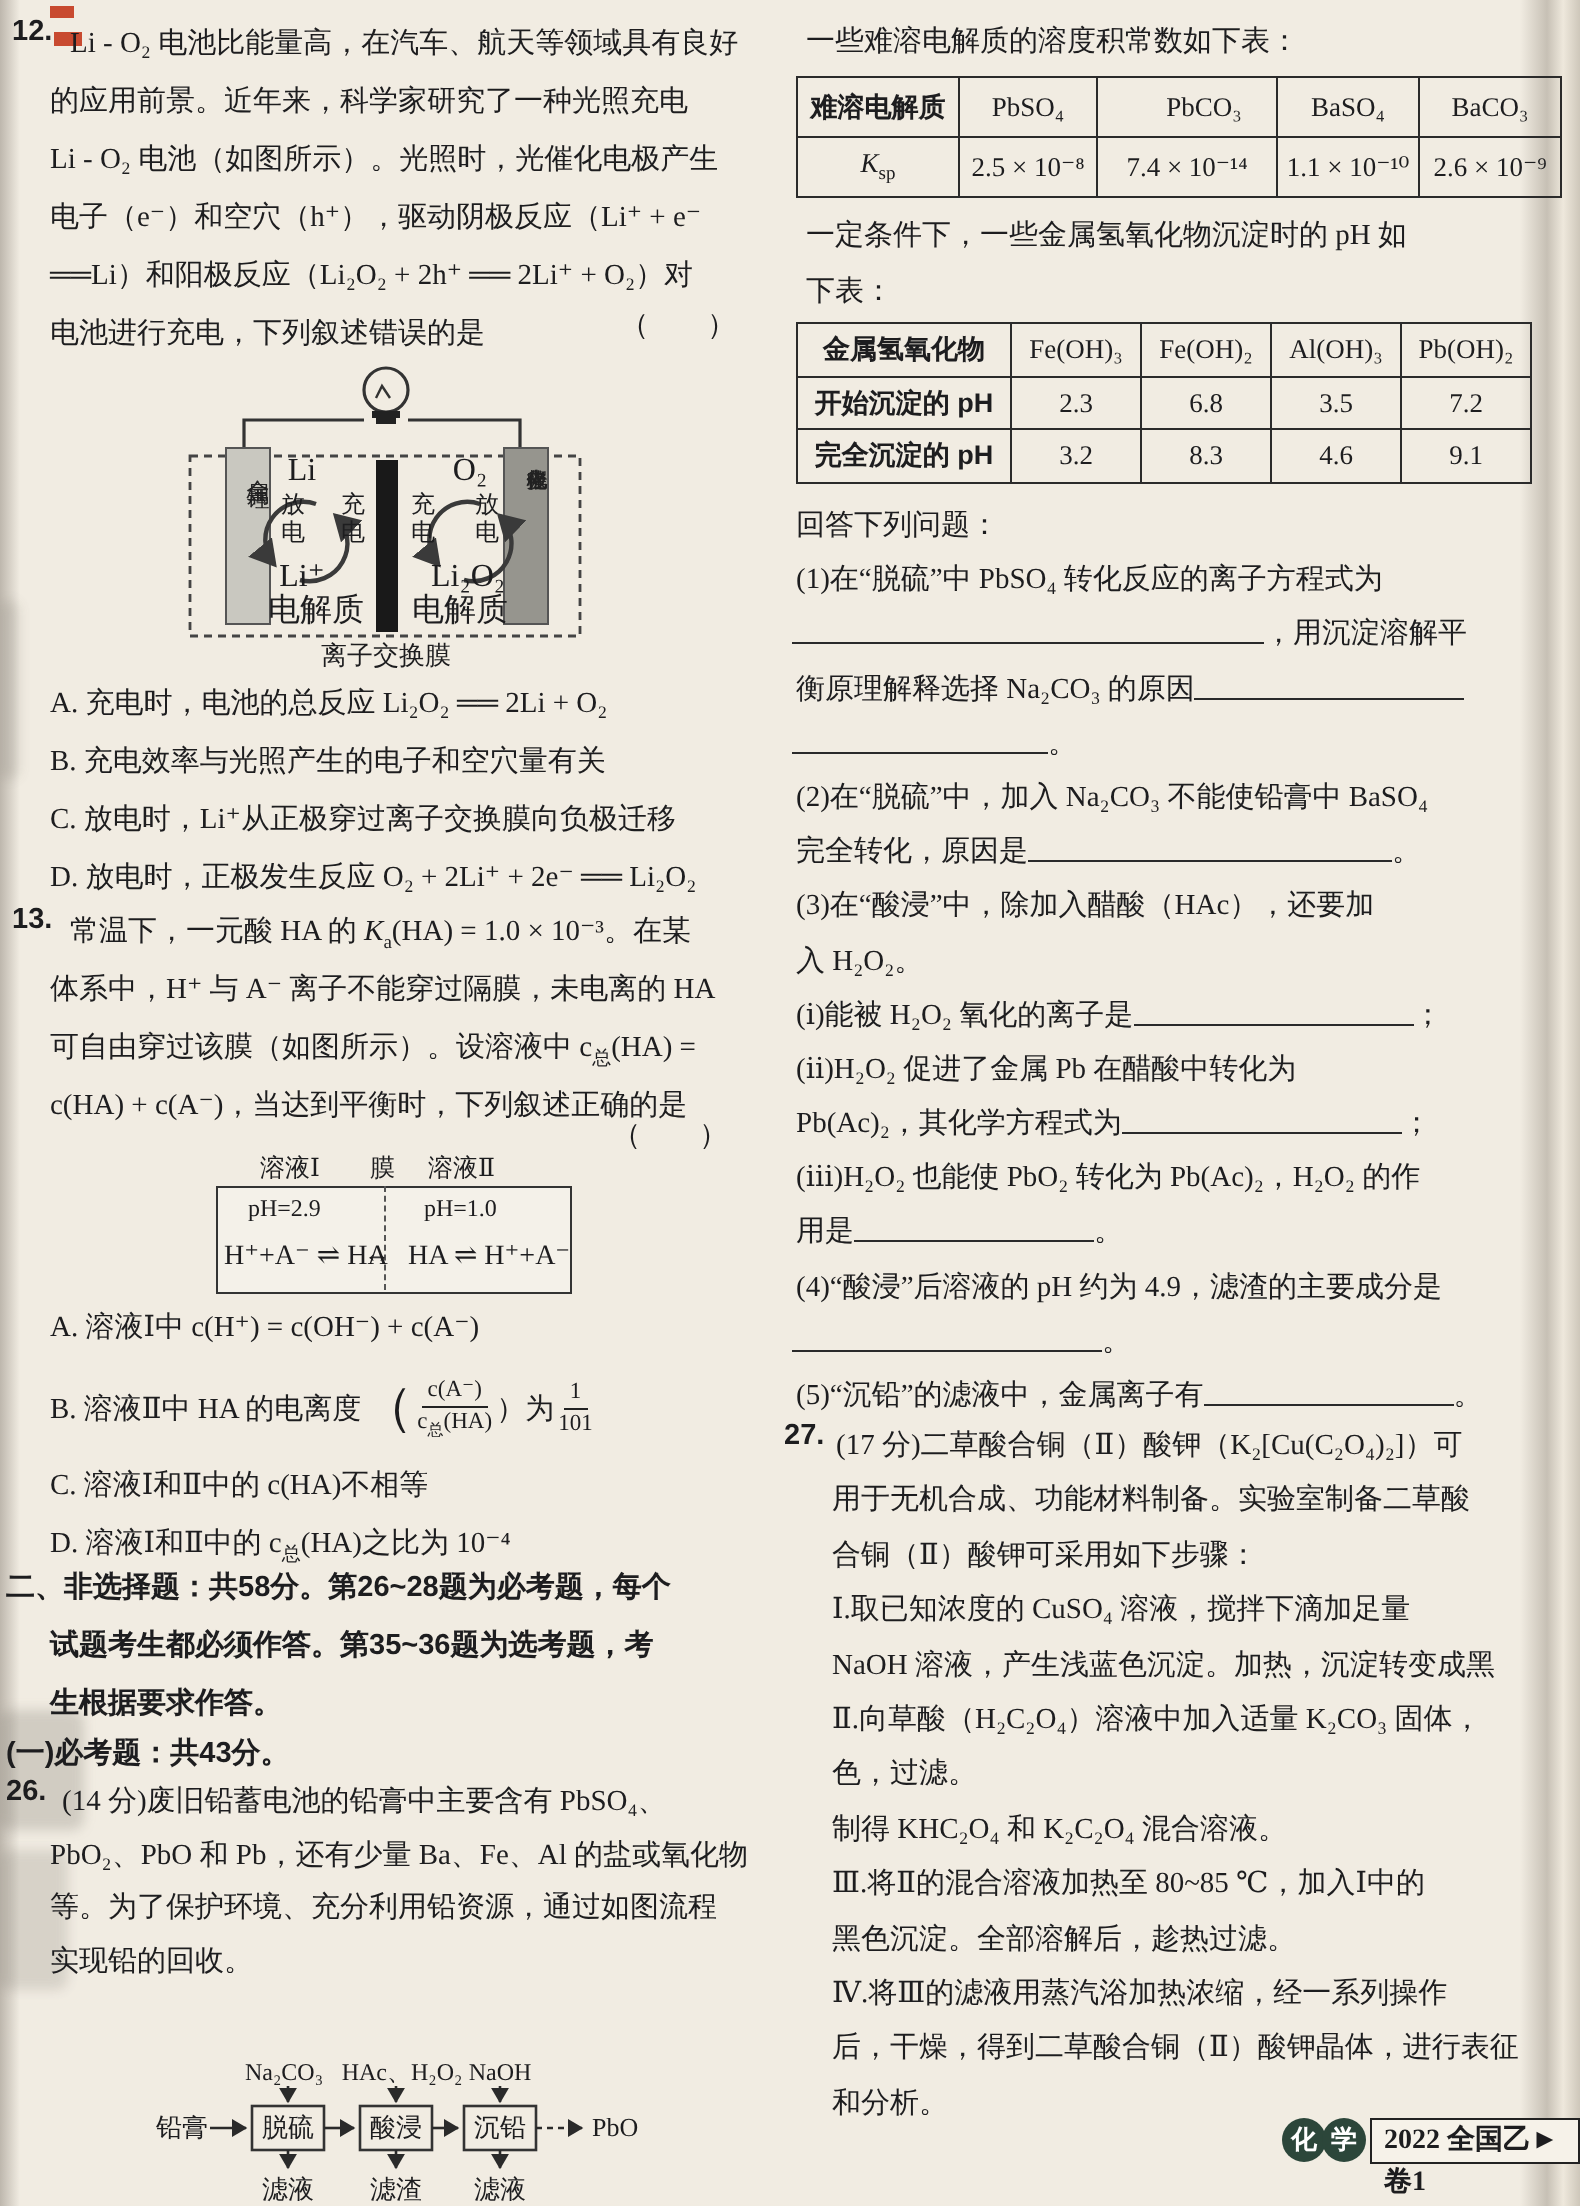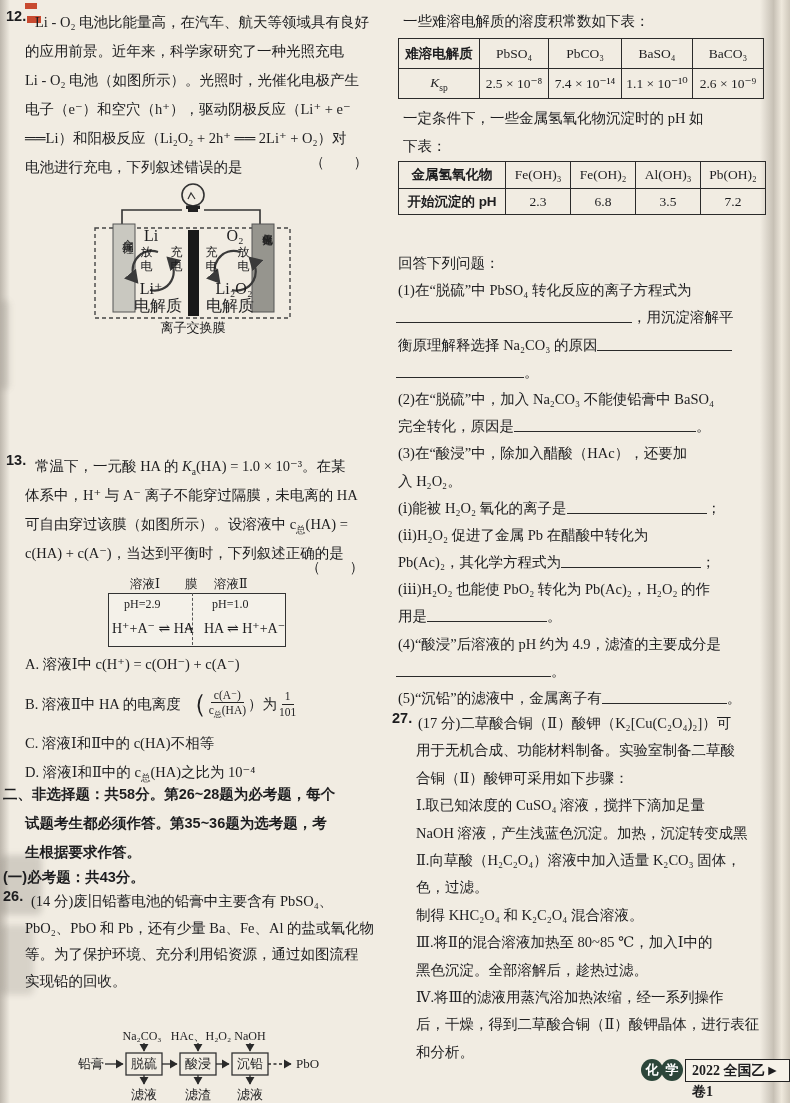--- a/index.html
+++ b/index.html
@@ -123,20 +123,26 @@
     <span class="stack" style="left:161px;top:66px;">充电</span>
     <span class="dlabel" style="left:206px;top:49px;width:42px;">O₂</span>
     <span class="dlabel" style="left:199px;top:102px;width:54px;">Li₂O₂</span>
     <span class="stack" style="left:196px;top:66px;">充电</span>
     <span class="stack" style="left:228px;top:66px;">放电</span>
     <span class="dlabel" style="left:124px;top:119px;width:52px;">电解质</span>
     <span class="dlabel" style="left:196px;top:119px;width:52px;">电解质</span>
     <span class="dlabel" style="left:130px;top:141px;width:110px;font-size:13px;">离子交换膜</span>
   </div>
 
+  <div class="blk" style="top:338px;">
+    <div class="ln optind">A. 充电时，电池的总反应 Li₂O₂ ══ 2Li + O₂</div>
+    <div class="ln optind">B. 充电效率与光照产生的电子和空穴量有关</div>
+    <div class="ln optind">C. 放电时，Li⁺从正极穿过离子交换膜向负极迁移</div>
+    <div class="ln optind">D. 放电时，正极发生反应 O₂ + 2Li⁺ + 2e⁻ ══ Li₂O₂</div>
+  </div>
 
   <div class="blk" style="top:452px;">
     <span class="qnum">13.</span>
     <div class="ln ind1"><span>常温下，一元酸 HA 的 </span><span class="it">K</span><sub>a</sub><span>(HA) = 1.0 × 10⁻³。在某</span></div>
     <div class="ln ind">体系中，H⁺ 与 A⁻ 离子不能穿过隔膜，未电离的 HA</div>
     <div class="ln ind"><span>可自由穿过该膜（如图所示）。设溶液中 c</span><sub>总</sub><span>(HA) =</span></div>
     <div class="ln ind">c(HA) + c(A⁻)，当达到平衡时，下列叙述正确的是</div>
     <span class="bracket" style="top:106px;right:28px;">（　　）</span>
   </div>
 
@@ -224,21 +230,21 @@
 
 <div class="rcol">
 
   <div class="blk" style="top:8px;height:26px;line-height:26px;padding-left:7px;white-space:nowrap;">一些难溶电解质的溶度积常数如下表：</div>
 
   <table class="blk" style="top:38px;left:2px;width:360px;">
     <tbody>
         <tr style="height:30px;">
       <td class="hd" style="width:80px;">难溶电解质</td>
       <td style="width:68px;">PbSO₄</td>
-      <td style="width:72px;">PbCO₃</td>
+      <td style="width:72px;padding-left:17px;">PbCO₃</td>
       <td style="width:70px;">BaSO₄</td>
       <td style="width:70px;">BaCO₃</td>
     </tr>
     <tr style="height:30px;">
       <td><span class="it">K</span><sub>sp</sub></td>
       <td>2.5 × 10⁻⁸</td>
       <td>7.4 × 10⁻¹⁴</td>
       <td>1.1 × 10⁻¹⁰</td>
       <td>2.6 × 10⁻⁹</td>
     </tr>
@@ -258,20 +264,27 @@
       <td style="width:64px;">Fe(OH)₂</td>
       <td style="width:64px;">Al(OH)₃</td>
       <td style="width:64px;">Pb(OH)₂</td>
     </tr>
     <tr style="height:26px;">
       <td class="hd">开始沉淀的 pH</td>
       <td>2.3</td>
       <td>6.8</td>
       <td>3.5</td>
       <td>7.2</td>
+    </tr>
+    <tr style="height:27px;">
+      <td class="hd">完全沉淀的 pH</td>
+      <td>3.2</td>
+      <td>8.3</td>
+      <td>4.6</td>
+      <td>9.1</td>
     </tr>
   </tbody>
     </table>
 
   <div class="blk" style="top:250px;">
     <div class="rln">回答下列问题：</div>
     <div class="rln">(1)在“脱硫”中 PbSO₄ 转化反应的离子方程式为</div>
     <div class="rln" style="padding-left:0;"><span class="bk" style="width:236px;"></span><span>，用沉淀溶解平</span></div>
     <div class="rln"><span>衡原理解释选择 Na₂CO₃ 的原因</span><span class="bk" style="width:135px;"></span></div>
     <div class="rln" style="padding-left:0;"><span class="bk" style="width:128px;"></span><span>。</span></div>

